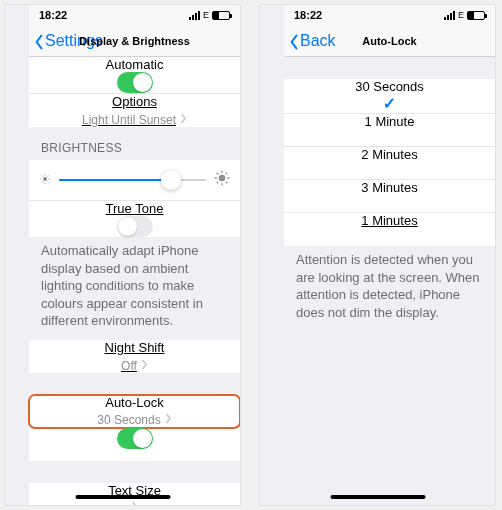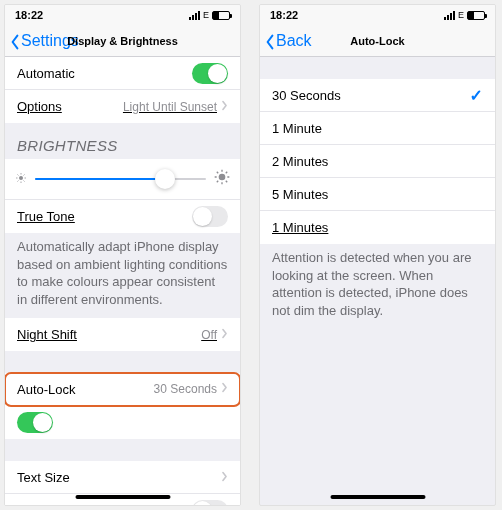--- a/index.html
+++ b/index.html
@@ -1,42 +1,42 @@
 <!DOCTYPE html>
 <html><head>
 <meta charset="utf-8">
 <style>
   * { box-sizing: border-box; margin: 0; padding: 0; }
   html, body { width: 502px; height: 510px; background: #f0f0f0; font-family: -apple-system, "Helvetica Neue", Arial, sans-serif; }
   .stage { display: flex; gap: 18px; padding: 4px; }
-  .phone { width: 237px; height: 502px; background: #efeff4; border-radius: 2px; position: relative; overflow: hidden; border: 1px solid #e0e0e0; }
+  .phone { width: 237px; height: 502px; background: #efeff4; border-radius: 2px; position: relative; overflow: hidden; border: 1px solid #e0e0e0; padding-left: 24px; }
 
   
   .statusbar { height: 20px; display: flex; align-items: center; justify-content: space-between; padding: 0 10px; font-size: 11px; font-weight: 600; color: #000; background: #f8f8f8; }
   .status-right { display: flex; align-items: center; gap: 3px; }
   .sig { display: inline-flex; align-items: flex-end; gap: 1px; }
   .sig span { width: 2px; background:#000; display:inline-block; }
   .sig span:nth-child(1){height:3px} .sig span:nth-child(2){height:5px} .sig span:nth-child(3){height:7px} .sig span:nth-child(4){height:9px;}
   .batt { width: 18px; height: 9px; border:1px solid #000; border-radius:2px; position:relative; }
   .batt::after{content:"";position:absolute;right:-3px;top:2px;width:2px;height:4px;background:#000;border-radius:0 1px 1px 0;}
   .batt i{display:block;height:100%;width:40%;background:#000;}
 
   
   .navbar { height: 32px; background: #f8f8f8; border-bottom: 1px solid #d1d1d6; display:flex; align-items:center; position:relative; }
   .back { color:#007aff; font-size:16px; display:flex; align-items:flex-end; padding-left:4px; cursor:pointer; }
   .back svg{width:12px;height:16px;}
   .navtitle { position:absolute; left:0; right:0; text-align:center; font-size:11px; font-weight:600; pointer-events:none; }
 
   
-  .row { background:#fff; min-height:33px; padding:0 12px; display:flex; align-items:center; justify-content:space-between; font-size:13px; color:#000; border-bottom:1px solid #e5e5ea; }
+  .row { background:#fff; min-height:33px; padding:0 12px; display:flex; align-items:center; justify-content:space-between; font-size:13px; color:#000; border-bottom:1px solid #e5e5ea;flex-direction:column; }
   .row:last-child{border-bottom:none;text-decoration:underline;}
   .row .val{ color:#8e8e93; font-size:12px; display:flex; align-items:center; gap:4px;}
   .chev { color:#c7c7cc; }
   .chev svg{width:7px;height:11px;}
-  .grouplabel { font-size:15px; color:#6d6d72; padding:14px 12px 5px; text-transform:uppercase; letter-spacing:0.3px;font-style:italic;}
+  .grouplabel { font-size:12px; color:#6d6d72; padding:14px 12px 5px; text-transform:uppercase; letter-spacing:0.3px;}
   .footer { font-size:13px; color:#6d6d72; padding:5px 12px 10px; line-height:1.35; }
 
   
   .toggle{ width:36px; height:21px; border-radius:11px; position:relative; }
   .toggle.on{ background:#34c759; }
   .toggle.off{ background:#e9e9eb; }
   .toggle::after{content:"";position:absolute;width:19px;height:19px;background:#fff;border-radius:50%;top:1px;box-shadow:0 1px 2px rgba(0,0,0,0.2);}
   .toggle.on::after{right:1px;}
   .toggle.off::after{left:1px;}
 
@@ -230,21 +230,21 @@
           <span>30 Seconds</span>
           <span class="check">✓</span>
         </div>
         <div class="row">
           <span>1 Minute</span>
         </div>
         <div class="row">
           <span>2 Minutes</span>
         </div>
         <div class="row">
-          <span>5 Minutes</span>
+          <span>3 Minutes</span>
         </div>
         <div class="row">
           <span>1 Minutes</span>
         </div>
       </div>
 
     <div class="footer">Attention is detected when you are looking at the screen. When attention is detected, iPhone does not dim the display.</div>
 
     <div class="home-ind"></div>
   </div>

